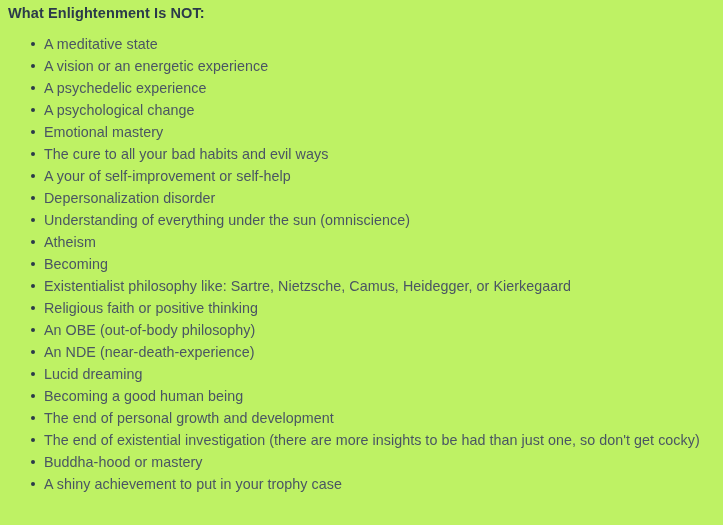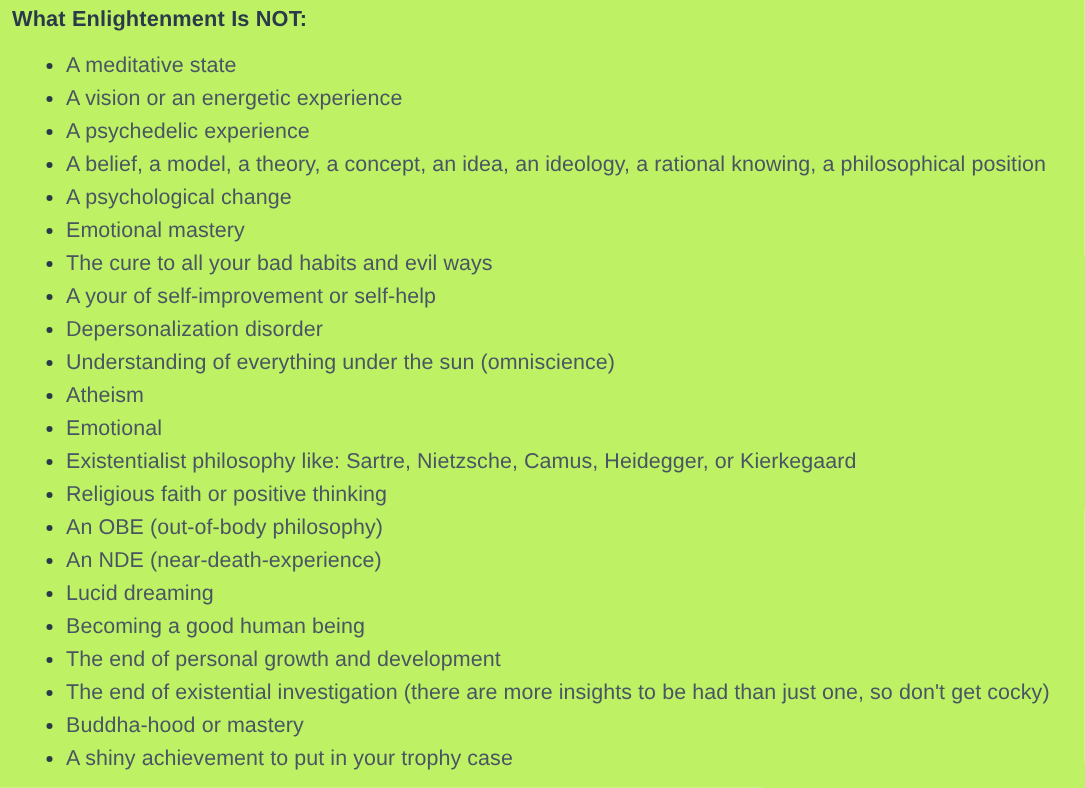--- a/index.html
+++ b/index.html
@@ -78,29 +78,28 @@
 <body>
 
 <div class="page">
 
   <div class="heading">What Enlightenment Is NOT:</div>
 
   <ul class="not-list" id="not-list">
       <li><span class="bullet"></span><span class="item-text">A meditative state</span></li>
       <li><span class="bullet"></span><span class="item-text">A vision or an energetic experience</span></li>
       <li><span class="bullet"></span><span class="item-text">A psychedelic experience</span></li>
-      <li><span class="bullet"></span><span class="item-text">A belief, a model, a theory, a concept, an idea, an ideology, a rational knowing, a philosophical position</span></li>
       <li><span class="bullet"></span><span class="item-text">A psychological change</span></li>
       <li><span class="bullet"></span><span class="item-text">Emotional mastery</span></li>
       <li><span class="bullet"></span><span class="item-text">The cure to all your bad habits and evil ways</span></li>
       <li><span class="bullet"></span><span class="item-text">A your of self-improvement or self-help</span></li>
       <li><span class="bullet"></span><span class="item-text">Depersonalization disorder</span></li>
       <li><span class="bullet"></span><span class="item-text">Understanding of everything under the sun (omniscience)</span></li>
       <li><span class="bullet"></span><span class="item-text">Atheism</span></li>
-      <li><span class="bullet"></span><span class="item-text">Emotional</span></li>
+      <li><span class="bullet"></span><span class="item-text">Becoming</span></li>
       <li><span class="bullet"></span><span class="item-text">Existentialist philosophy like: Sartre, Nietzsche, Camus, Heidegger, or Kierkegaard</span></li>
       <li><span class="bullet"></span><span class="item-text">Religious faith or positive thinking</span></li>
       <li><span class="bullet"></span><span class="item-text">An OBE (out-of-body philosophy)</span></li>
       <li><span class="bullet"></span><span class="item-text">An NDE (near-death-experience)</span></li>
       <li><span class="bullet"></span><span class="item-text">Lucid dreaming</span></li>
       <li><span class="bullet"></span><span class="item-text">Becoming a good human being</span></li>
       <li><span class="bullet"></span><span class="item-text">The end of personal growth and development</span></li>
       <li><span class="bullet"></span><span class="item-text">The end of existential investigation (there are more insights to be had than just one, so don't get cocky)</span></li>
       <li><span class="bullet"></span><span class="item-text">Buddha-hood or mastery</span></li>
       <li><span class="bullet"></span><span class="item-text">A shiny achievement to put in your trophy case</span></li>

